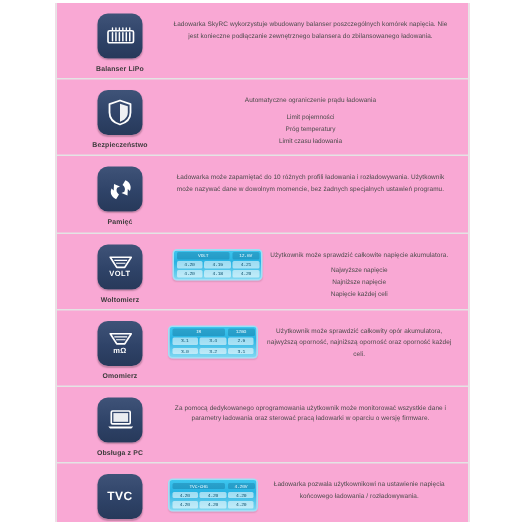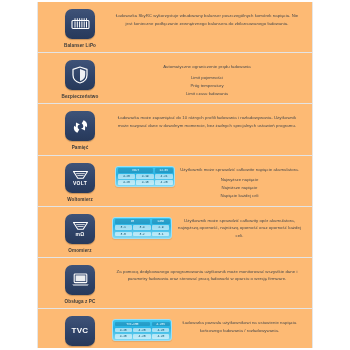--- a/index.html
+++ b/index.html
@@ -19,21 +19,21 @@
     position: relative;
     background: #ffffff;
     box-sizing: border-box;
   }
   .card {
     position: absolute;
     left: 37px;
     top: 2px;
     width: 276px;
     height: 346px;
-    background: #fdba74;
+    background: #f9a8d4;
     border-left: 1px solid #e6e6e6;
     border-right: 1px solid #e6e6e6;
     box-sizing: border-box;
     overflow: hidden;
   }
   .row {
     position: relative;
     display: flex;
     align-items: flex-start;
     box-sizing: border-box;

